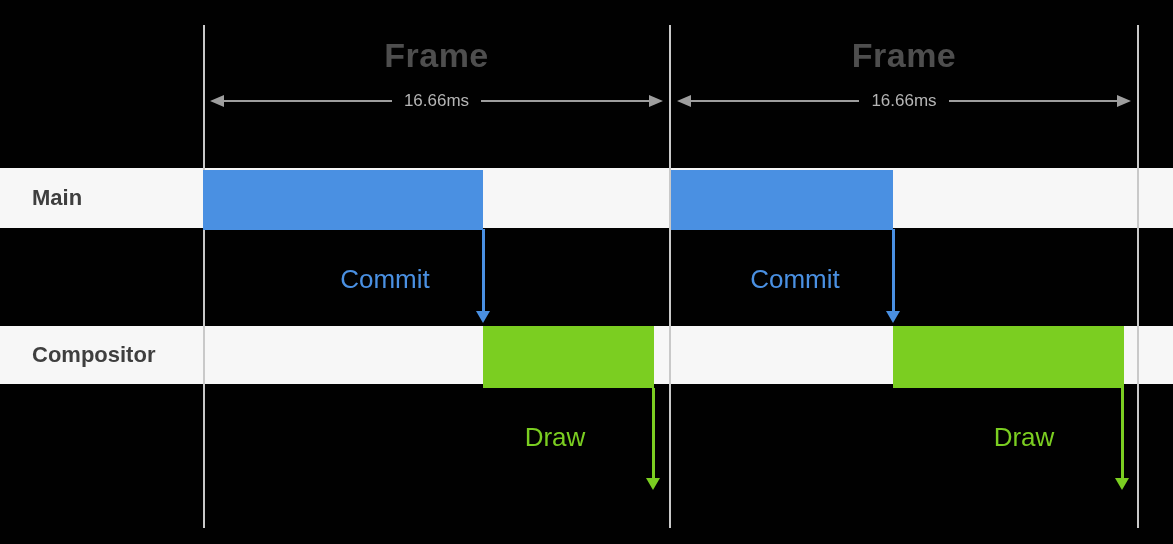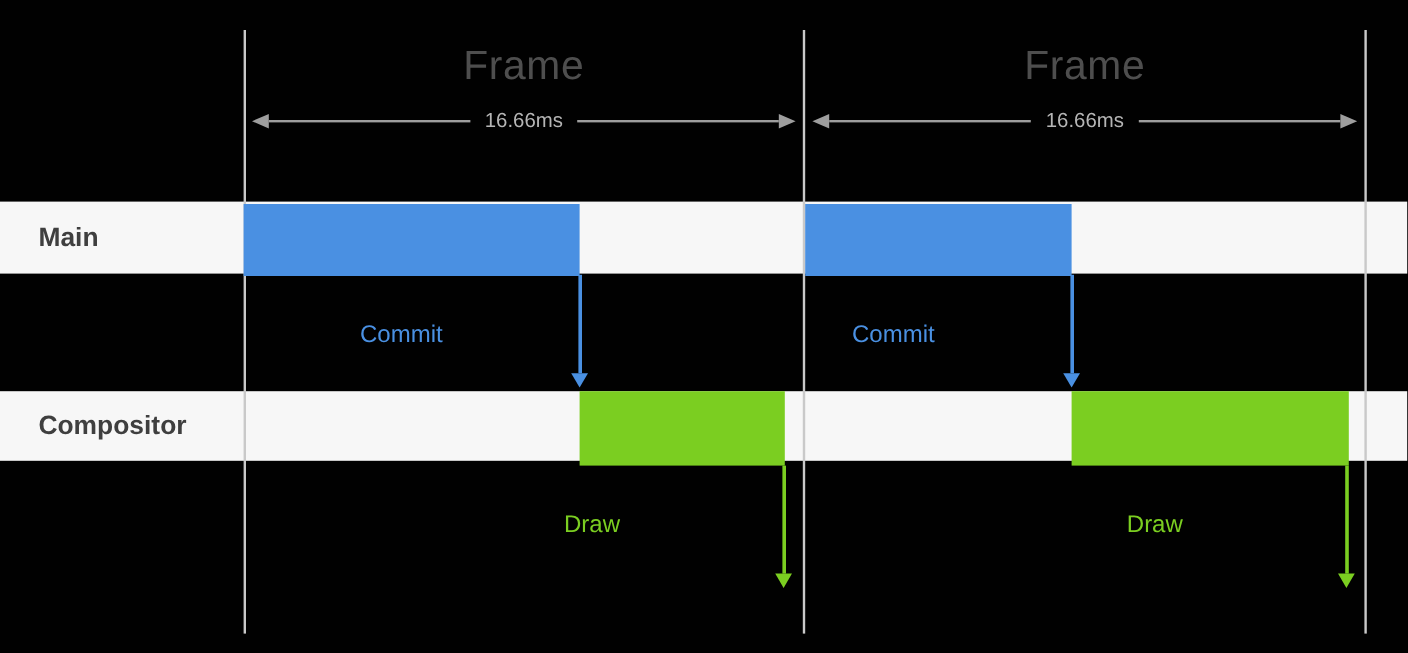--- a/index.html
+++ b/index.html
@@ -20,21 +20,21 @@
   }
   .vline.l1 { left:203px; }
   .vline.l2 { left:669px; }
   .vline.l3 { left:1137px; }
 
   
   .frame-header { position:absolute; top:36px; }
   .frame-header.f1 { left:204px; width:465px; }
   .frame-header.f2 { left:671px; width:466px; }
   .frame-title {
-    text-align:center; font-size:34px; font-weight:normal;
+    text-align:center; font-size:34px; font-weight:bold;
     color: var(--frame-title, #4e4e4e); letter-spacing:0.5px;
   }
   .duration-arrow {
     position:absolute; top:58px; left:6px; right:6px; height:14px;
     display:flex; align-items:center;
   }
   .ah { width:0; height:0; }
   .ah.left  { border-top:6px solid transparent; border-bottom:6px solid transparent; border-right:14px solid var(--duration-arrow,#9e9e9e); }
   .ah.right { border-top:6px solid transparent; border-bottom:6px solid transparent; border-left:14px solid var(--duration-arrow,#9e9e9e); }
   .hline { flex:1; height:2px; background:var(--duration-arrow,#9e9e9e); }
@@ -77,21 +77,21 @@
   .varrow.c2 { left:885px; }
   .varrow.draw { top:388px; height:102px; }
   .varrow.draw .shaft { background:var(--draw-accent,#7bce21); }
   .varrow.draw .head { border-top:12px solid var(--draw-accent,#7bce21); }
   .varrow.d1 { left:645px; }
   .varrow.d2 { left:1114px; }
 
   
   .event-label {
     position:absolute; width:170px; height:26px; line-height:26px;
-    text-align:left; font-size:20px; white-space:nowrap;
+    text-align:center; font-size:26px; white-space:nowrap;
   }
   .event-label.commit { color:var(--commit-accent,#4a90e2); top:266px; }
   .event-label.commit.e1 { left:300px; }
   .event-label.commit.e2 { left:710px; }
   .event-label.draw { color:var(--draw-accent,#7bce21); top:424px; }
   .event-label.draw.e1 { left:470px; }
   .event-label.draw.e2 { left:939px; }
 
   
   .watermark {

